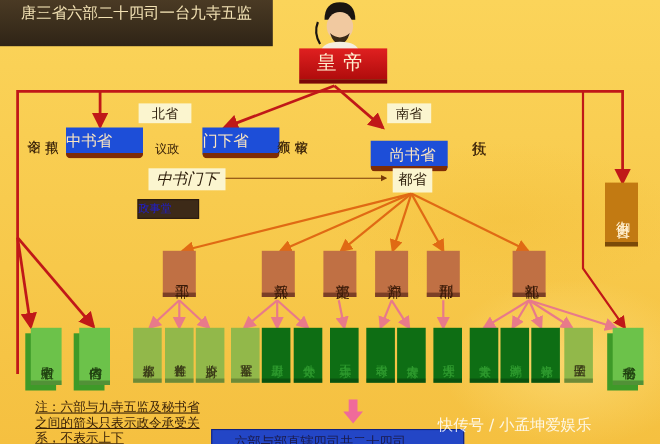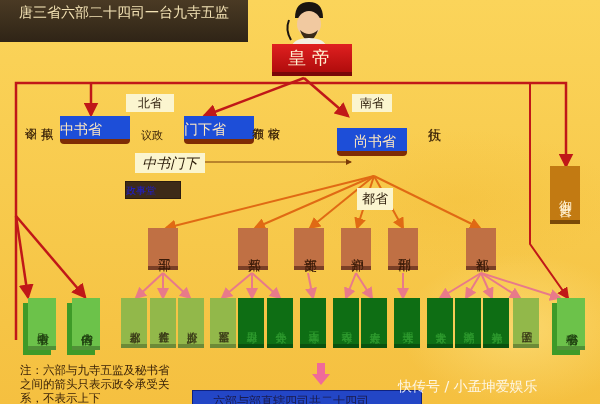--- a/index.html
+++ b/index.html
@@ -74,22 +74,22 @@
     writing-mode: vertical-rl; padding-top: 3px;
     border-bottom: 4px solid rgba(0,0,0,0.25);
   }
   .unit.jian { background: #92b84a; color: #3a3a18; }
   .unit.si { background: #0e6e14; color: #2e9a2e; }
   .unit.sheng3 {
     background: #6cc24a; color: #1f3f10; width: 28px; height: 52px; font-size: 12px;
     box-shadow: -5px 5px 0 #3e9a28;
   }
   .note {
-    position: absolute; left: 20px; top: 363px; width: 152px;
-    font-size: 11.5px; line-height: 14px; color: #3a2208;
+    position: absolute; left: 32px; top: 363px; width: 152px;
+    font-size: 11.5px; line-height: 14px; color: #3a2208; text-decoration: underline;
   }
   .pink-arrow {
     position: absolute; left: 312px; top: 363px; width: 18px; height: 24px;
   }
   .blue-box {
     position: absolute; left: 192px; top: 390px; width: 230px; height: 20px;
     background: #2346c6; border: 1px solid #0f2280;
     color: #1b1b4a; font-size: 12px; padding-left: 20px; line-height: 20px; overflow: hidden;
   }
   .watermark {
@@ -180,21 +180,21 @@
 <div class="htext" style="left:141px;top:128px;">议政</div>
 <div class="sheng" style="left:167px;top:116px;margin-left:17px;">门下省</div>
 
 <div class="vtext" style="left:251px;top:118px;">颁布</div>
 <div class="vtext" style="left:267px;top:118px;">审核</div>
 
 <div class="sheng" style="left:337px;top:128px;padding-left:17px;">尚书省</div>
 <div class="vtext" style="left:427px;top:118px;font-size:13px;">执行</div>
 
 <div class="label-box" style="left:135px;top:153px;width:70px;height:20px;line-height:20px;font-size:14px;font-style:italic;">中书门下</div>
-<div class="label-box" style="left:357px;top:153px;width:36px;height:22px;line-height:22px;font-size:13px;margin-top:35px;">都省</div>
+<div class="label-box" style="left:357px;top:153px;width:36px;height:22px;line-height:22px;font-size:13px;">都省</div>
 
 <div class="dark-box">政事堂</div>
 
 <div class="yushi">御史台</div>
 
 <div class="bu" style="left:148px;">工部</div>
 <div class="bu" style="left:238px;">兵部</div>
 <div class="bu" style="left:294px;">吏部</div>
 <div class="bu" style="left:341px;">户部</div>
 <div class="bu" style="left:388px;">刑部</div>

